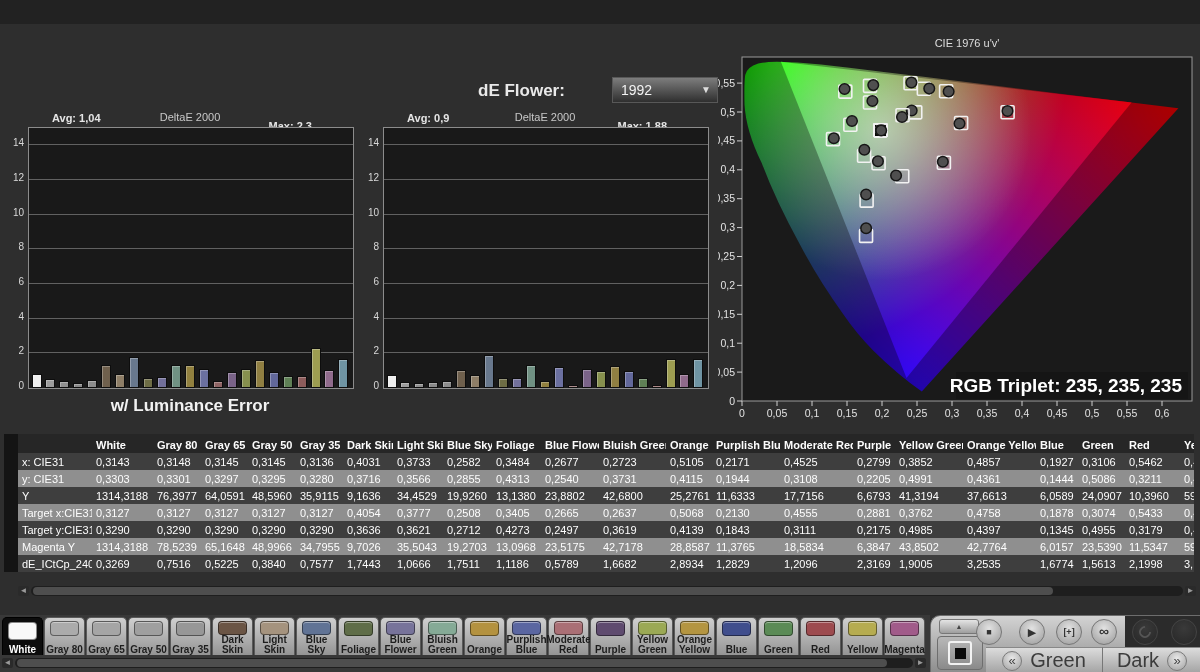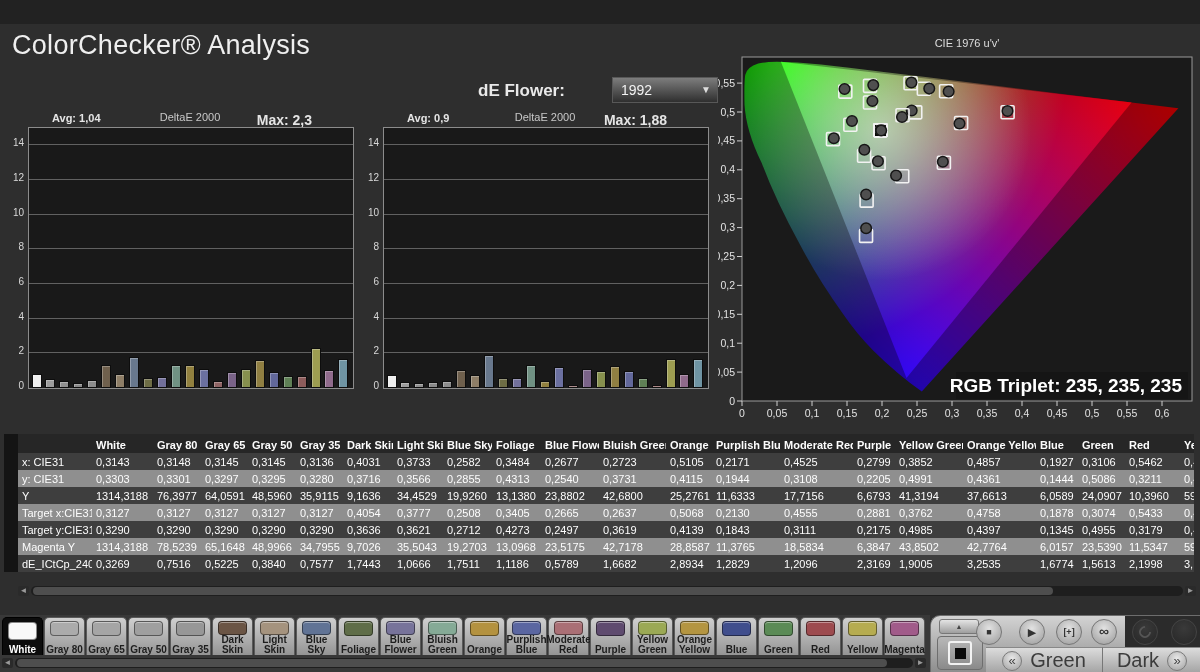--- a/index.html
+++ b/index.html
@@ -7,21 +7,21 @@
   .top-strip{position:absolute;left:0;top:0;width:1200px;height:24px;background:#222;}
   .page-title{position:absolute;left:12px;top:30px;font-size:27px;color:#efefef;letter-spacing:.3px;}
   
   .de-label{position:absolute;left:478px;top:81px;font-size:17px;font-weight:bold;color:#e9e9e9;}
   .dropdown{position:absolute;left:612px;top:77px;width:106px;height:26px;background:linear-gradient(180deg,#7d7d7d,#2f2f2f);border:1px solid #585858;box-sizing:border-box;color:#f2f2f2;font-size:14px;line-height:24px;padding-left:8px;cursor:pointer;}
   .dropdown .arr{position:absolute;right:6px;top:0;font-size:10px;color:#ddd;line-height:24px;}
   
   .chart{position:absolute;top:108px;width:360px;height:312px;}
   .chart .stat-avg{position:absolute;left:52px;top:4px;font-size:11px;font-weight:bold;color:#e5e5e5;}
   .chart .stat-mid{position:absolute;left:28px;top:3px;width:324px;text-align:center;font-size:11px;color:#c8c8c8;}
-  .chart .stat-max{position:absolute;right:48px;top:4px;font-size:14px;font-weight:bold;color:#e5e5e5;}
+  .chart .stat-max{position:absolute;right:48px;top:12px;font-size:11px;font-weight:bold;color:#e5e5e5;}
   .chart .plot{position:absolute;left:28px;top:19px;width:324px;height:260px;background:#191919;border:1px solid #8c8c8c;}
   .chart .gridline{position:absolute;left:0;width:100%;height:1px;background:#616161;}
   .chart .ytick{position:absolute;left:0;width:24px;text-align:right;font-size:10px;color:#d8d8d8;}
   .chart .bar{position:absolute;bottom:0;width:10px;border:1px solid #0d0d0d;box-sizing:border-box;box-shadow:inset 1px 1px 0 rgba(255,255,255,.28);}
   .chart .chart-title{position:absolute;left:28px;top:288px;width:324px;text-align:center;font-size:17px;font-weight:bold;color:#f2f2f2;}
   
   .tbl{position:absolute;left:4px;top:434px;display:grid;font-size:11px;color:#fdfdfd;}
   .tbl .cell{padding:3px 0 2px 4px;white-space:nowrap;overflow:hidden;box-sizing:border-box;}
   .tbl .hdr{background:#262626;font-weight:bold;padding-top:5px;}
   .tbl .dark{background:#3e3e3e;}
@@ -52,21 +52,20 @@
   .patbtn .inner{width:11px;height:11px;background:#0a0a0a;}
   .navbtn{position:absolute;top:31px;height:26px;background:linear-gradient(180deg,#dcdcdc,#a3a3a3);border-top:1px solid #888;box-sizing:border-box;display:flex;align-items:center;justify-content:center;gap:8px;font-size:20px;color:#3c3c3c;cursor:pointer;}
   .navbtn .chev{width:20px;height:20px;border-radius:50%;background:radial-gradient(circle at 50% 35%,#e8e8e8,#a0a0a0);border:1px solid #7a7a7a;box-sizing:border-box;font-size:13px;line-height:18px;text-align:center;color:#444;}
   .cie-title-svg{font-size:11px;fill:#dedede;}
 </style>
 </head>
 <body>
 
 <div id="app">
   <div class="top-strip"></div>
-  <div class="page-title">ColorChecker® Analysis</div>
 
   <div class="de-label">dE Flower:</div>
   <div class="dropdown">
     <span>1992</span>
     <span class="arr">▼</span>
   </div>
 
   <div class="chart" style="left:0;">
     <div class="stat-avg">Avg: 1,04</div>
     <div class="stat-mid">DeltaE 2000</div>
@@ -96,20 +95,21 @@
         <div class="bar" style="left: 197.8px; height: 15.597px; background: rgb(122, 99, 136);"></div>
         <div class="bar" style="left: 211.75px; height: 19.063px; background: rgb(135, 144, 78);"></div>
         <div class="bar" style="left: 225.7px; height: 28.0746px; background: rgb(144, 127, 66);"></div>
         <div class="bar" style="left: 239.65px; height: 16.4635px; background: rgb(98, 104, 155);"></div>
         <div class="bar" style="left: 253.6px; height: 11.7844px; background: rgb(95, 128, 86);"></div>
         <div class="bar" style="left: 267.55px; height: 12.131px; background: rgb(141, 92, 91);"></div>
         <div class="bar" style="left: 281.5px; height: 39.859px; background: rgb(157, 157, 81);"></div>
         <div class="bar" style="left: 295.45px; height: 18.1965px; background: rgb(144, 107, 140);"></div>
         <div class="bar" style="left: 309.4px; height: 29.461px; background: rgb(111, 148, 163);"></div>
       </div>
+    <div class="chart-title">w/ Luminance Error</div>
   <div class="ytick" style="top: 272px;">0</div>
       <div class="ytick" style="top: 237.34px;">2</div>
       <div class="ytick" style="top: 202.68px;">4</div>
       <div class="ytick" style="top: 168.02px;">6</div>
       <div class="ytick" style="top: 133.36px;">8</div>
       <div class="ytick" style="top: 98.7px;">10</div>
       <div class="ytick" style="top: 64.04px;">12</div>
       <div class="ytick" style="top: 29.38px;">14</div>
     </div>
 

